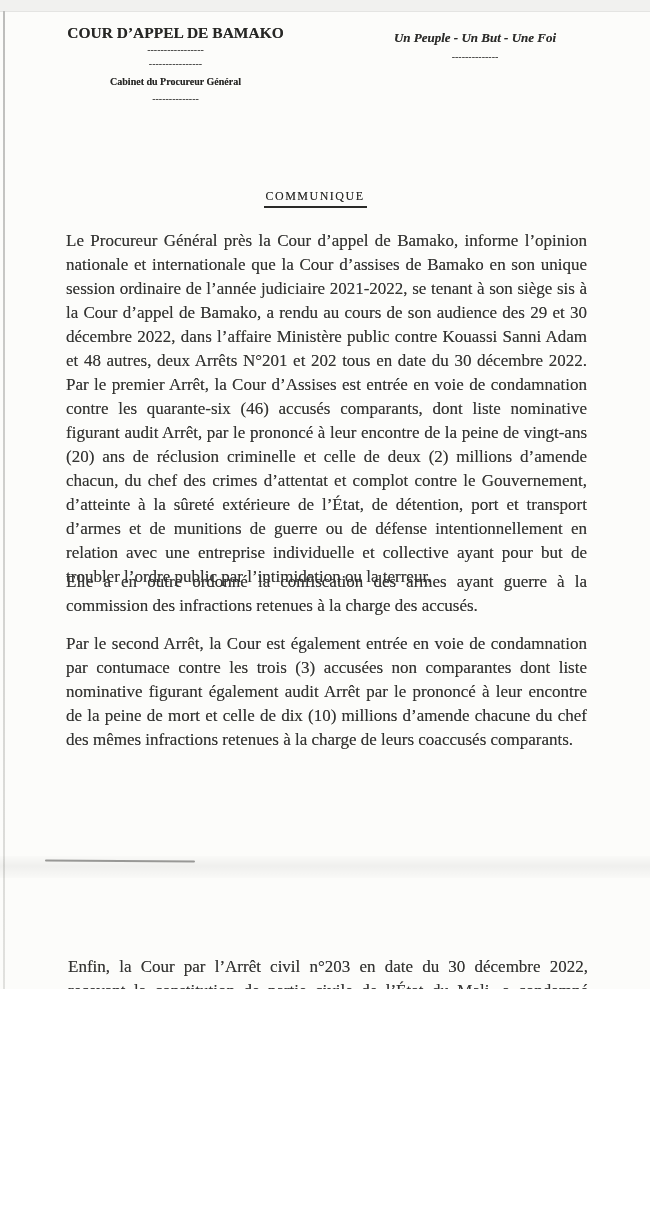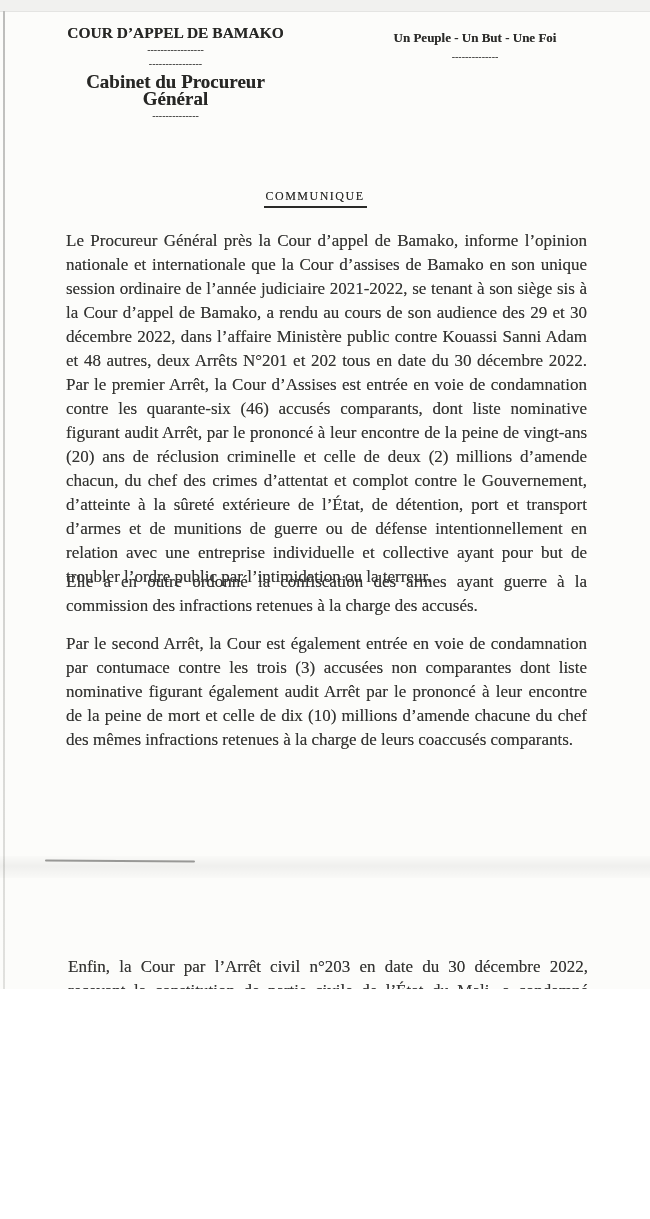--- a/index.html
+++ b/index.html
@@ -15,21 +15,21 @@
   .top-band{position:absolute;left:0;top:0;width:650px;height:11px;background:#f1f1ef;border-bottom:1px solid #e4e4e2;}
   .left-edge-line{position:absolute;left:3px;top:11px;width:2px;height:1208px;background:linear-gradient(180deg,#bdbdbb,#d8d8d5 60%,#e9e9e6);}
   .seam-band{position:absolute;left:0;top:856px;width:650px;height:22px;
     background:linear-gradient(180deg,rgba(0,0,0,0.012),rgba(0,0,0,0.05) 45%,rgba(0,0,0,0.012));}
   .seam-line{position:absolute;left:45px;top:860px;width:150px;height:2px;background:#989896;transform:rotate(0.4deg);border-radius:1px;}
 
   
   .header-left{position:absolute;left:58px;top:24px;width:235px;text-align:center;}
   .header-right{position:absolute;left:355px;top:28px;width:240px;text-align:center;}
   .hline{font-weight:bold;font-size:15.5px;line-height:17px;color:#272725;text-shadow:0 0 .5px rgba(40,40,40,.5);}
-  .hline-sub{font-weight:bold;font-size:13px;line-height:15px;margin-top:2px;color:#2c2c2a;text-shadow:0 0 .5px rgba(40,40,40,.5);}
+  .hline-sub{font-weight:bold;font-size:13px;line-height:15px;margin-top:2px;color:#2c2c2a;text-shadow:0 0 .5px rgba(40,40,40,.5);font-style:italic;}
   .dash{font-size:10px;line-height:9px;font-weight:bold;color:#3c3c3a;margin:4px 0 5px;letter-spacing:0;}
 
   
   .title-wrap{position:absolute;left:0;top:186px;width:650px;text-align:center;}
   .title{display:inline-block;transform:translateX(-10px);font-weight:normal;font-size:12px;letter-spacing:1.5px;
     color:#272725;border-bottom:2.5px solid #2a2a28;padding:0 2px 2px;text-shadow:0 0 .5px rgba(40,40,40,.5);}
 
   
   .para{position:absolute;left:66px;width:521px;font-size:17px;line-height:24px;text-align:justify;
     color:#343432;text-shadow:0 0 .55px rgba(45,45,45,.55);}
@@ -53,21 +53,21 @@
 
 <div class="page">
 
   <div class="top-band"></div>
   <div class="left-edge-line"></div>
 
   <div class="header-left">
     <div class="hline">COUR D’APPEL DE BAMAKO</div>
     <div class="dash">-----------------</div>
     <div class="dash">----------------</div>
-    <div class="hline" style="font-size:19px;">Cabinet du Procureur Général</div>
+    <div class="hline" style="font-size:10px;">Cabinet du Procureur Général</div>
     <div class="dash">--------------</div>
   </div>
 
   <div class="header-right">
     <div class="hline-sub">Un Peuple - Un But - Une Foi</div>
     <div class="dash" style="margin-top:7px;">--------------</div>
   </div>
 
   <div class="title-wrap">
     <span class="title">COMMUNIQUE</span>

